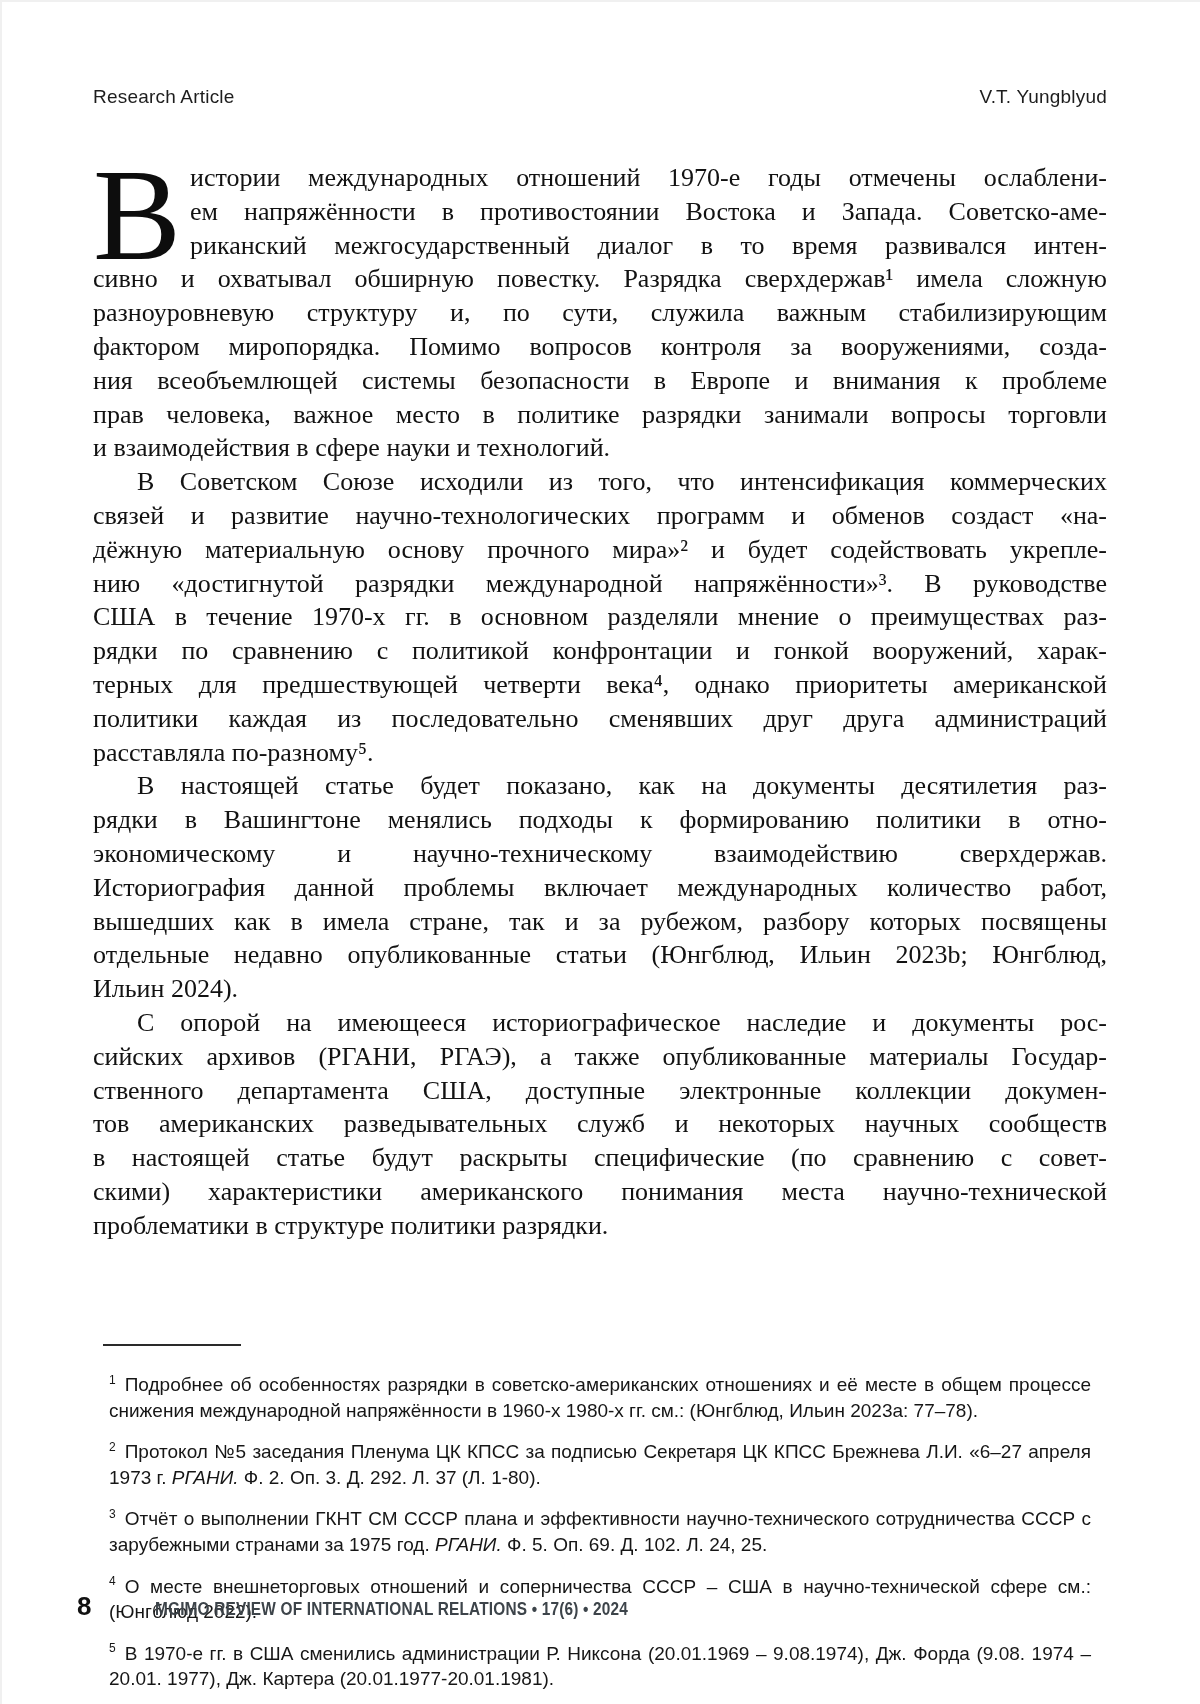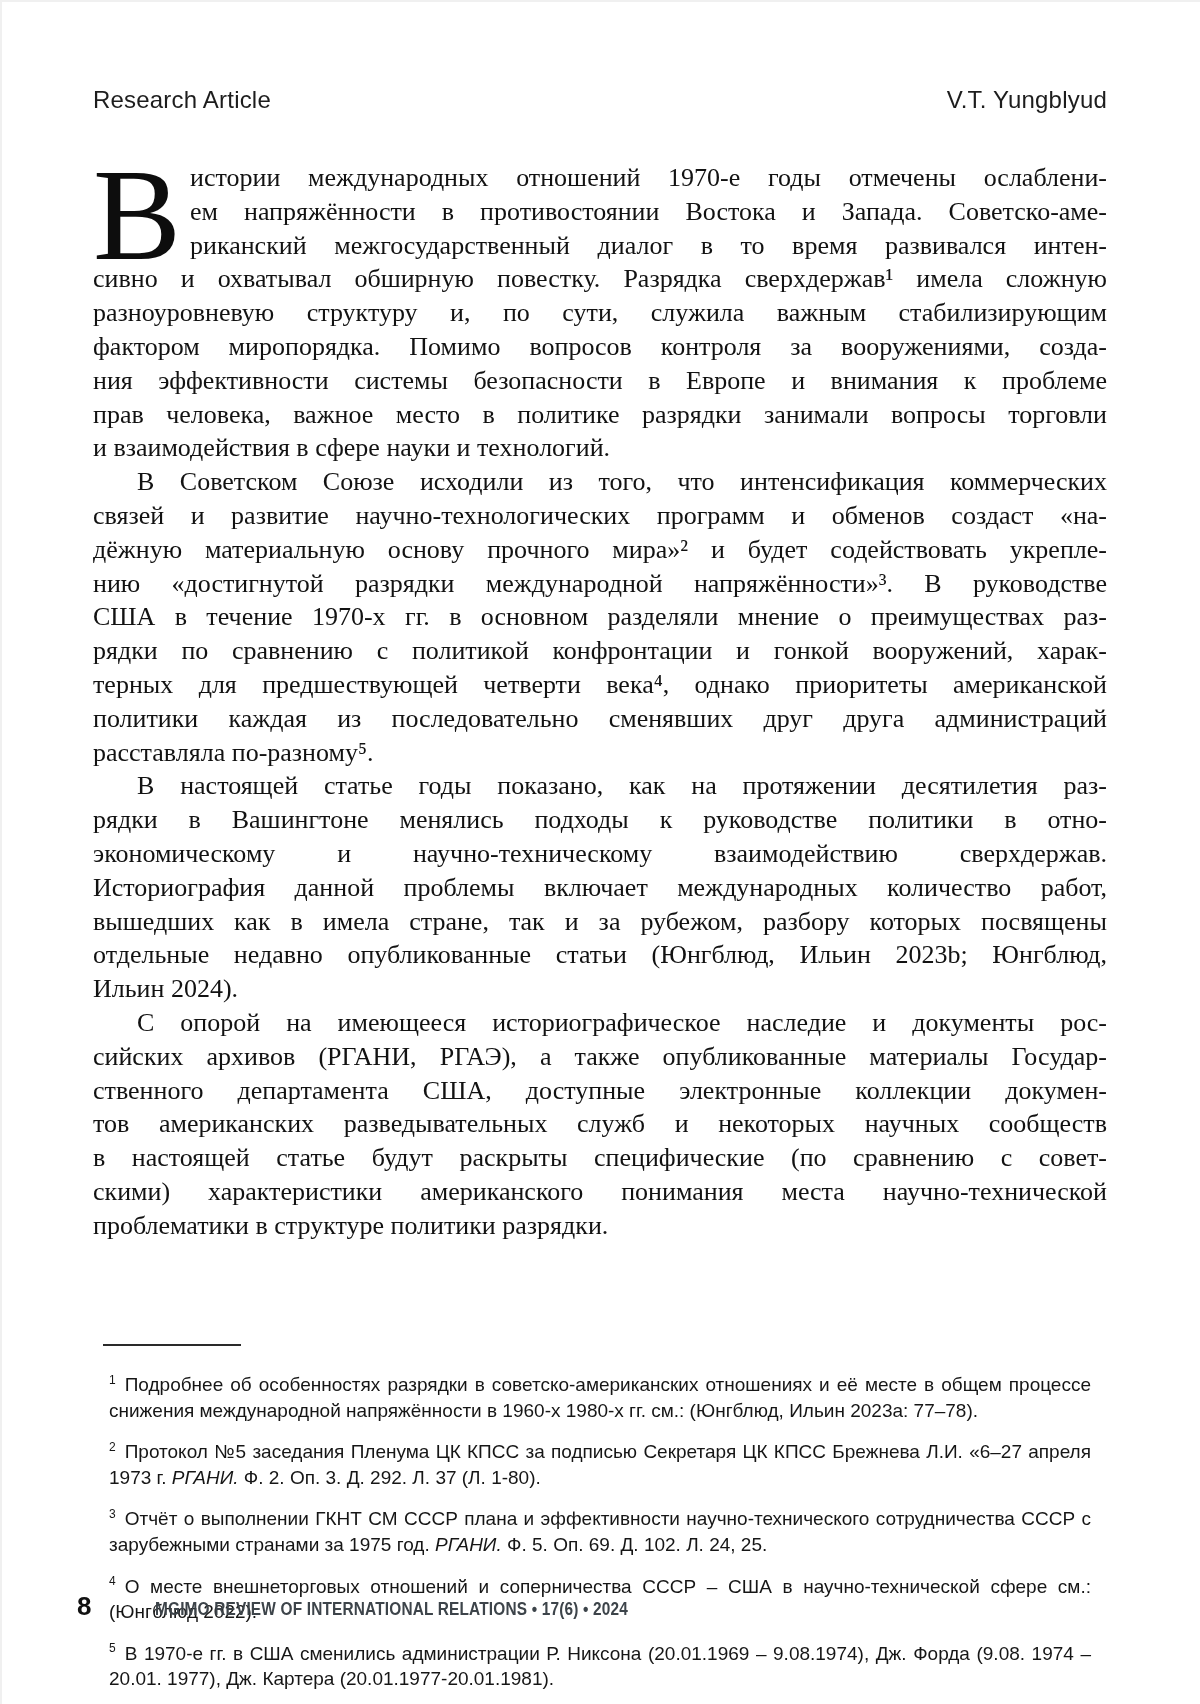--- a/index.html
+++ b/index.html
@@ -10,21 +10,21 @@
     background:#ffffff;
     box-shadow: inset 2px 2px 0 rgba(0,0,0,0.06);
     overflow:hidden;
     color:#151515;
   }
   
   .header {
     position:absolute; top:86px; left:93px; width:1014px;
     display:flex; justify-content:space-between; align-items:flex-end;
     font-family:"Liberation Sans", sans-serif;
-    font-size:24px; font-weight:500; color:#1d1d1d;
+    font-size:19px; font-weight:500; color:#1d1d1d;
     letter-spacing:0.2px;
   }
   
   .body-text {
     position:absolute; top:161px; left:93px; width:1014px;
     font-family:"Liberation Serif", serif;
     font-size:26px; line-height:33.8px; color:#121212;
   }
   .paragraph { overflow:visible; }
   .paragraph::after { content:""; display:block; clear:none; }
@@ -96,38 +96,38 @@
 
   <div class="body-text" id="body-text">
       <div class="paragraph">
         <span class="dropcap">В</span>
         <div class="line">истории международных отношений 1970-е годы отмечены ослаблени-</div>
         <div class="line">ем напряжённости в противостоянии Востока и Запада. Советско-аме-</div>
         <div class="line">риканский межгосударственный диалог в то время развивался интен-</div>
         <div class="line">сивно и охватывал обширную повестку. Разрядка сверхдержав¹ имела сложную</div>
         <div class="line">разноуровневую структуру и, по сути, служила важным стабилизирующим</div>
         <div class="line">фактором миропорядка. Помимо вопросов контроля за вооружениями, созда-</div>
-        <div class="line">ния эффективности системы безопасности в Европе и внимания к проблеме</div>
+        <div class="line">ния всеобъемлющей системы безопасности в Европе и внимания к проблеме</div>
         <div class="line">прав человека, важное место в политике разрядки занимали вопросы торговли</div>
         <div class="line last">и взаимодействия в сфере науки и технологий.</div>
       </div>
       <div class="paragraph">
         <div class="line indent">В Советском Союзе исходили из того, что интенсификация коммерческих</div>
         <div class="line">связей и развитие научно-технологических программ и обменов создаст «на-</div>
         <div class="line">дёжную материальную основу прочного мира»² и будет содействовать укрепле-</div>
         <div class="line">нию «достигнутой разрядки международной напряжённости»³. В руководстве</div>
         <div class="line">США в течение 1970-х гг. в основном разделяли мнение о преимуществах раз-</div>
         <div class="line">рядки по сравнению с политикой конфронтации и гонкой вооружений, харак-</div>
         <div class="line">терных для предшествующей четверти века⁴, однако приоритеты американской</div>
         <div class="line">политики каждая из последовательно сменявших друг друга администраций</div>
         <div class="line last">расставляла по-разному⁵.</div>
       </div>
       <div class="paragraph">
-        <div class="line indent">В настоящей статье годы показано, как на протяжении десятилетия раз-</div>
-        <div class="line">рядки в Вашингтоне менялись подходы к руководстве политики в отно-</div>
+        <div class="line indent">В настоящей статье будет показано, как на документы десятилетия раз-</div>
+        <div class="line">рядки в Вашингтоне менялись подходы к формированию политики в отно-</div>
         <div class="line">экономическому и научно-техническому взаимодействию сверхдержав.</div>
         <div class="line">Историография данной проблемы включает международных количество работ,</div>
         <div class="line">вышедших как в имела стране, так и за рубежом, разбору которых посвящены</div>
         <div class="line">отдельные недавно опубликованные статьи (Юнгблюд, Ильин 2023b; Юнгблюд,</div>
         <div class="line last">Ильин 2024).</div>
       </div>
       <div class="paragraph">
         <div class="line indent">С опорой на имеющееся историографическое наследие и документы рос-</div>
         <div class="line">сийских архивов (РГАНИ, РГАЭ), а также опубликованные материалы Государ-</div>
         <div class="line">ственного департамента США, доступные электронные коллекции докумен-</div>

